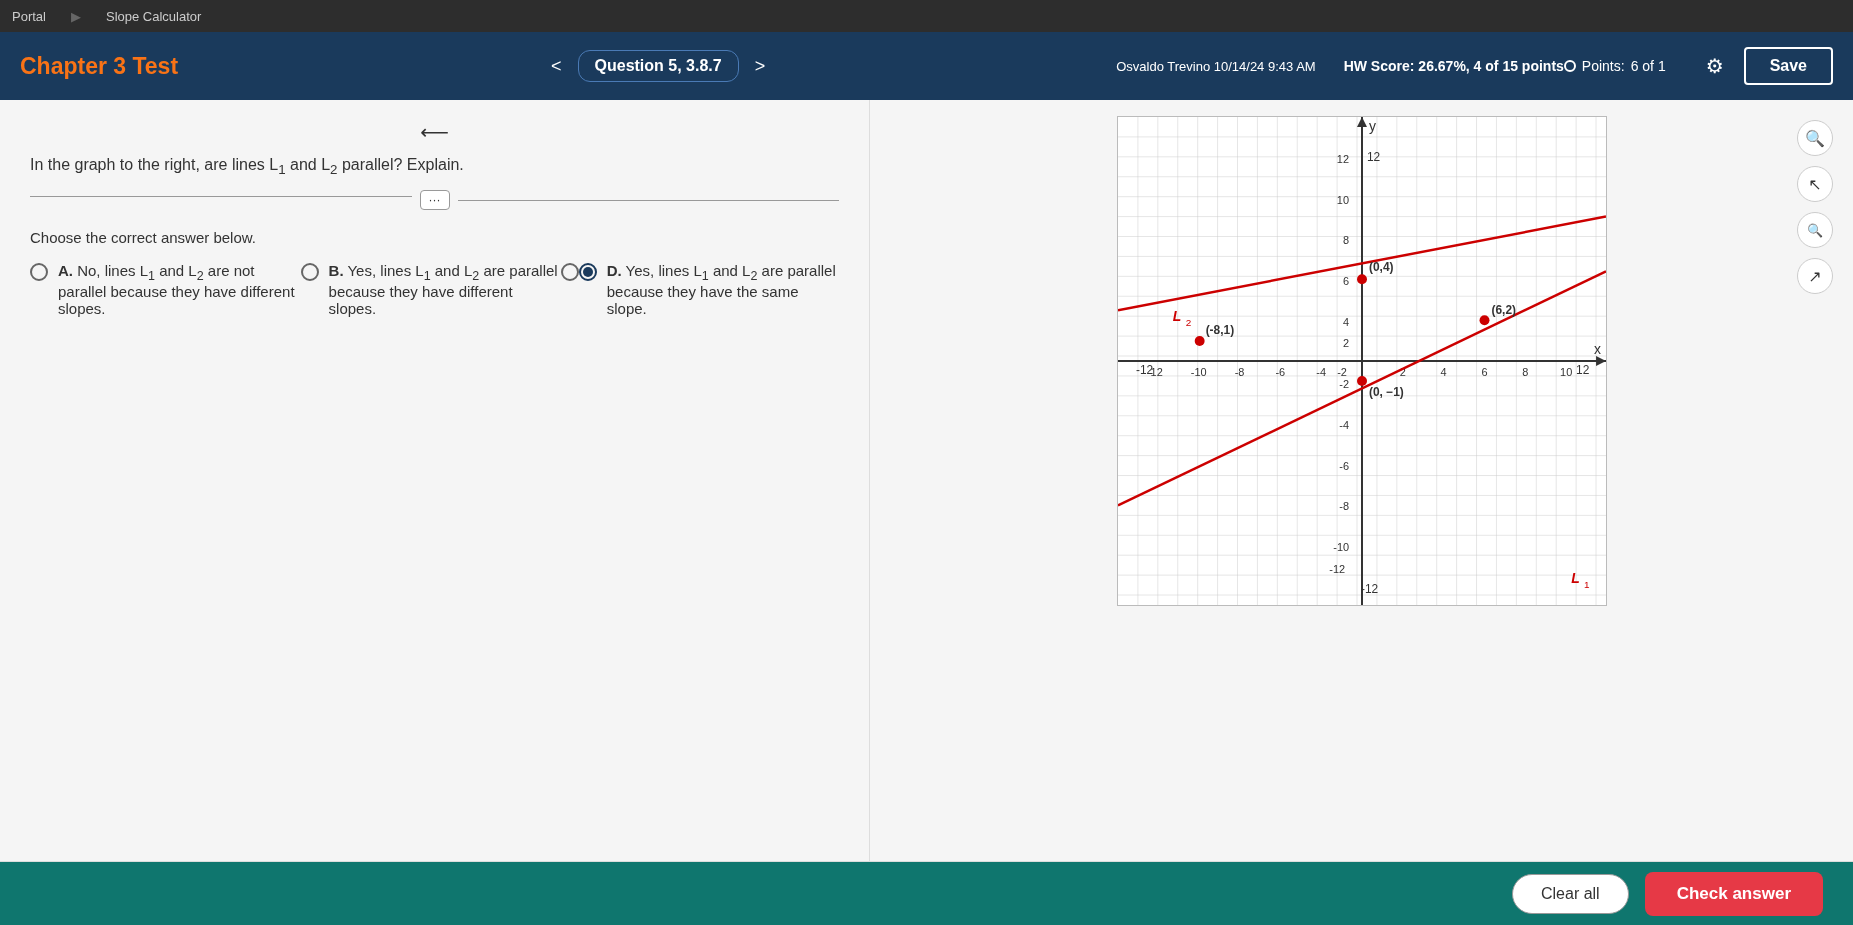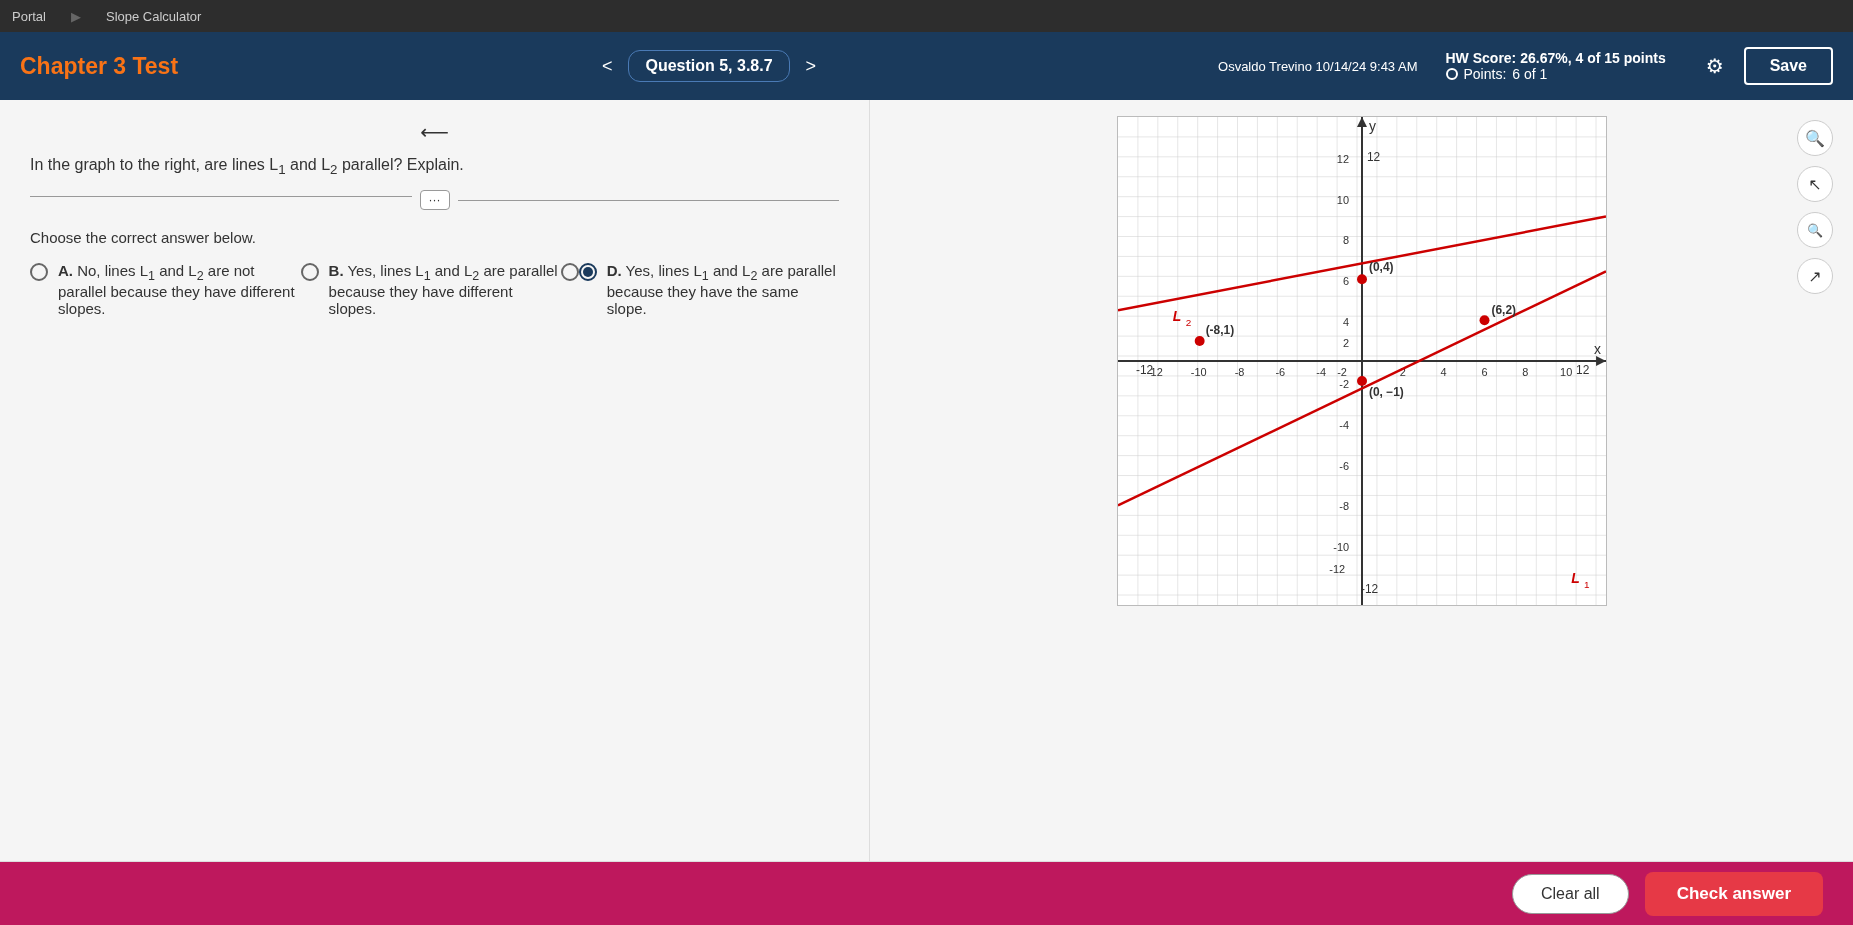--- a/index.html
+++ b/index.html
@@ -79,21 +79,22 @@
       border: 1px solid #4a7ab5;
       color: white;
       font-size: 16px;
       font-weight: bold;
       padding: 6px 16px;
       border-radius: 12px;
     }
 
     .score-section {
       display: flex;
-      flex-direction: column;
+      flex-direction: row;
+      align-items: flex-end;
       margin-right: 20px;
       color: white;
       font-size: 14px;
     }
 
     .hw-score {
       font-weight: bold;
     }
 
     .points {
@@ -270,21 +271,21 @@
     
     .graph-container {
       background: white;
       border: 1px solid #bbb;
       margin: 0 auto;
     }
 
     
     .bottom-bar {
       height: 64px;
-      background: #be185d;
+      background: #0f766e;
       display: flex;
       align-items: center;
       justify-content: flex-end;
       padding: 0 30px;
       gap: 16px;
       border-top: 1px solid #ddd;
     }
 
     .clear-all-btn {
       background: white;

